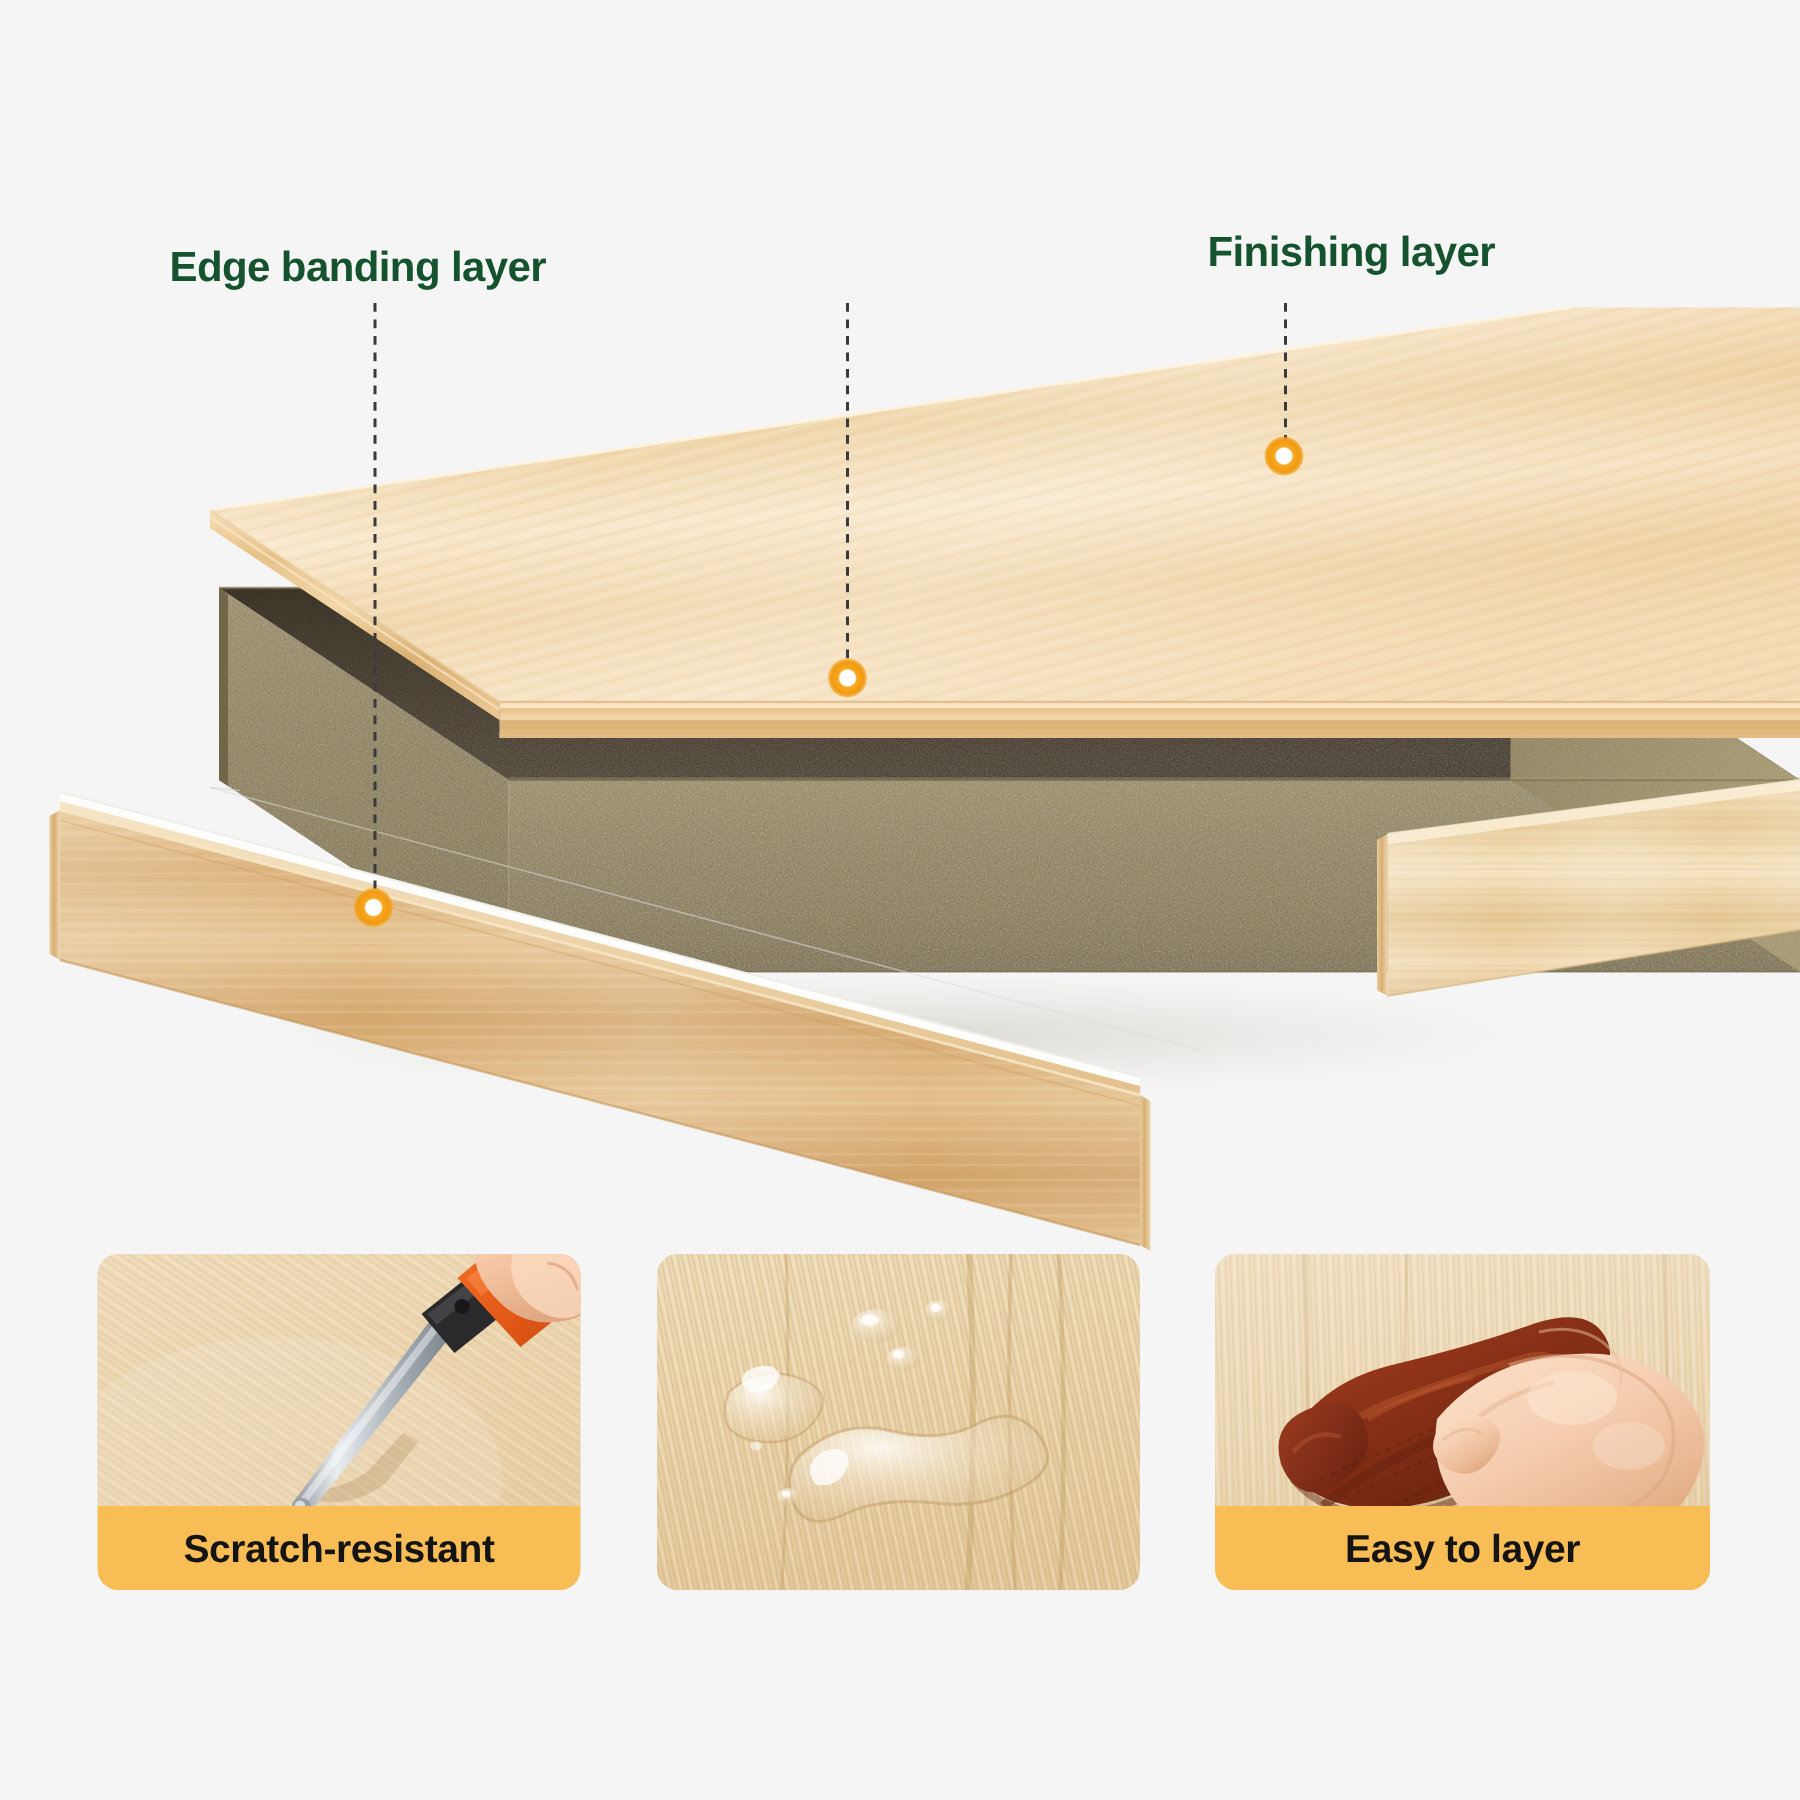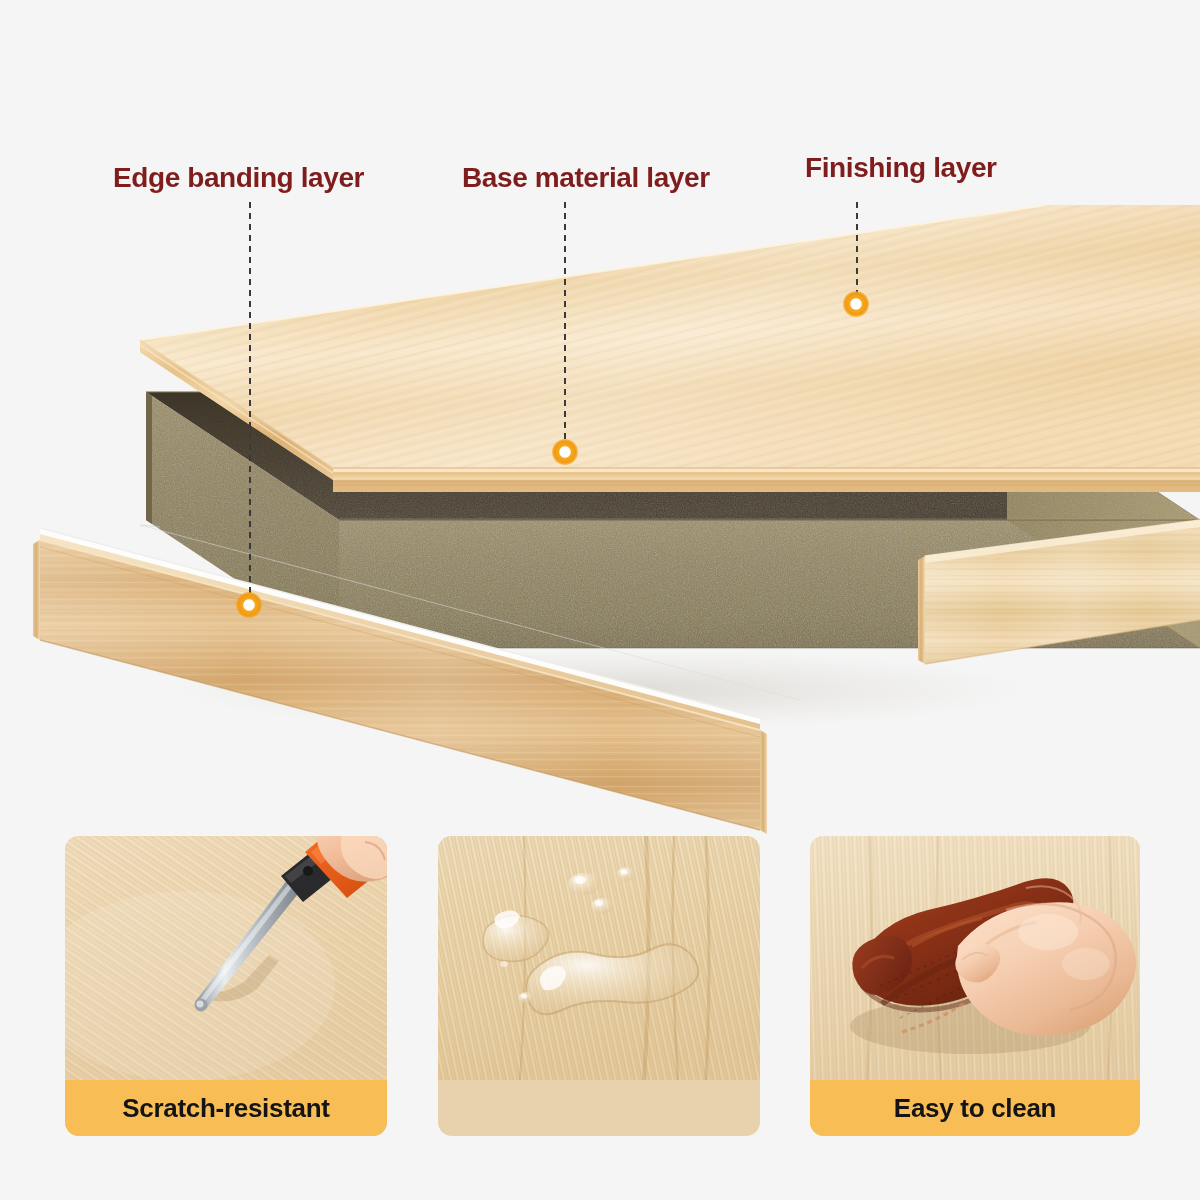--- a/index.html
+++ b/index.html
@@ -15,21 +15,21 @@
     width: 1200px; height: 1200px;
     background: #f5f5f5;
   }
 
   
   .callout-label {
     position: absolute;
     font-weight: bold;
     font-size: 28px;
     letter-spacing: -0.4px;
-    color: #7f1d1d;
+    color: #14532d;
     white-space: nowrap;
   }
   #label-edge     { left: 113px; top: 162px; }
   #label-base     { left: 462px; top: 162px; }
   #label-finish   { left: 805px; top: 152px; }
 
   
   .leader {
     position: absolute;
     width: 2px;
@@ -67,21 +67,21 @@
   
   #panels {
     position: absolute;
     left: 0; top: 836px;
     width: 1200px; height: 310px;
   }
   .panel {
     position: absolute;
     top: 0;
     width: 322px;
-    height: 300px;
+    height: 224px;
     border-radius: 14px;
     overflow: hidden;
     background: #e8d2ae;
   }
   #panel-0 { left: 65px; }
   #panel-1 { left: 438px; }
   #panel-2 { left: 810px; width: 330px; }
 
   .panel-photo {
     position: absolute;
@@ -327,21 +327,20 @@
 
   <div class="leader" id="leader-edge"></div>
   <div class="leader" id="leader-base"></div>
   <div class="leader" id="leader-finish"></div>
 
   <div class="marker" id="marker-finish"></div>
   <div class="marker" id="marker-base"></div>
   <div class="marker" id="marker-edge"></div>
 
   <div class="callout-label" id="label-edge">Edge banding layer</div>
-  <div class="callout-label" id="label-base">Base material layer</div>
   <div class="callout-label" id="label-finish">Finishing layer</div>
 
   <div id="panels">
 
     <div class="panel" id="panel-0">
       <div class="panel-photo">
         <svg viewBox="0 0 322 244" width="322" height="244" preserveAspectRatio="none">
           <defs>
             <linearGradient id="p1bg" x1="0" y1="0" x2="0.3" y2="1">
               <stop offset="0%" stop-color="#f0dcbc"></stop>
@@ -525,18 +524,18 @@
           <path d="M216,52 q26,-6 44,8 q14,12 10,28" stroke="#e8bd99" stroke-width="2" fill="none" opacity="0.5"></path>
 
           <ellipse cx="238" cy="96" rx="30" ry="18" fill="#fdeada" opacity="0.45"></ellipse>
           <ellipse cx="276" cy="128" rx="24" ry="16" fill="#fdeada" opacity="0.32"></ellipse>
 
           <path d="M148,118 q16,-16 34,-8 q14,8 4,24 q-12,18 -30,10 q-16,-10 -8,-26 z" fill="url(#p3skin)"></path>
           <path d="M152,124 q14,-12 26,-4" stroke="#e5b892" stroke-width="2" fill="none" opacity="0.6"></path>
         </svg>
       </div>
       <div class="panel-caption">
-        <span>Easy to clean</span>
+        <span>Easy to layer</span>
       </div>
     </div>
 
   </div>
 </div>
 
 </body></html>

